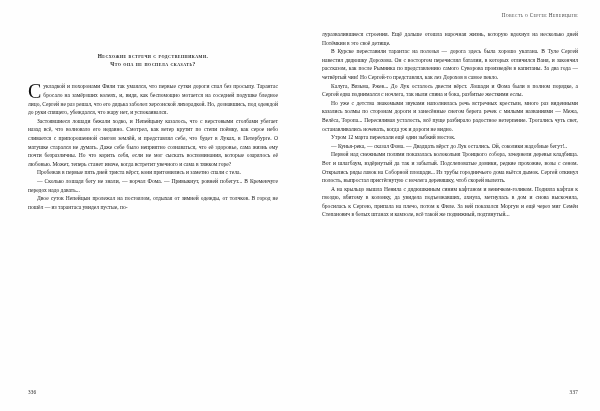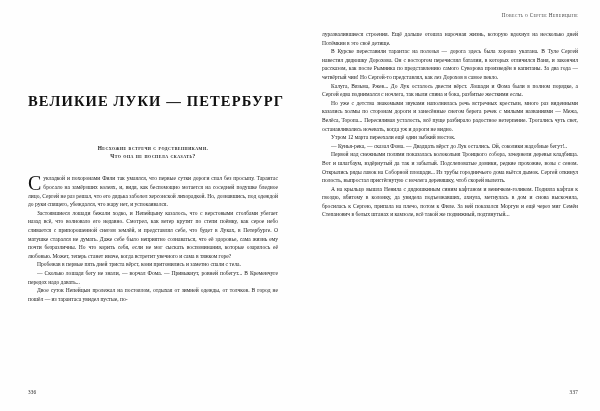--- a/index.html
+++ b/index.html
@@ -111,21 +111,20 @@
   .folio-left { left: 28px; }
   .folio-right { right: 22px; }
 </style>
 </head>
 <body>
 
 <div class="spread">
 
   <div class="page page-left">
 
-    <h1 class="chapter-title">ВЕЛИКИЕ ЛУКИ — ПЕТЕРБУРГ</h1>
 
     <div class="chapter-subtitle">
       <span class="sub-line">Несхожие встречи с родственниками.</span>
       <span class="sub-line">Что она не поспела сказать?</span>
     </div>
 
     <div class="body-text">
       <p class="dropcap-para"><span class="dropcap">С</span><span> укладкой и похоронами Фили так умаялся, что первые сутки дороги спал без просыпу. Тарантас бросало на замёрзших колеях, и, видя, как беспомощно мотается на соседней подушке бледное лицо, Сергей не раз решал, что его дядька заболел херсонской лихорадкой. Но, дознавшись, под одеждой до руки спящего, убеждался, что жару нет, и успокаивался.</span></p>
 
       <p>Застоявшиеся лошади бежали ходко, и Непейцыну казалось, что с верстовыми столбами убегает назад всё, что волновало его недавно. Смотрел, как ветер крутит по степи поёмку, как серое небо сливается с припорошенной снегом землёй, и представлял себе, что будет в Луках, в Петербурге. О матушке старался не думать. Даже себе было неприятно сознаваться, что её здоровье, сама жизнь ему почти безразличны. Но что корить себя, если не мог сыскать воспоминания, которые озарялось её любовью. Может, теперь станет иначе, когда встретит увечного и сама в тяжком горе?</p>

